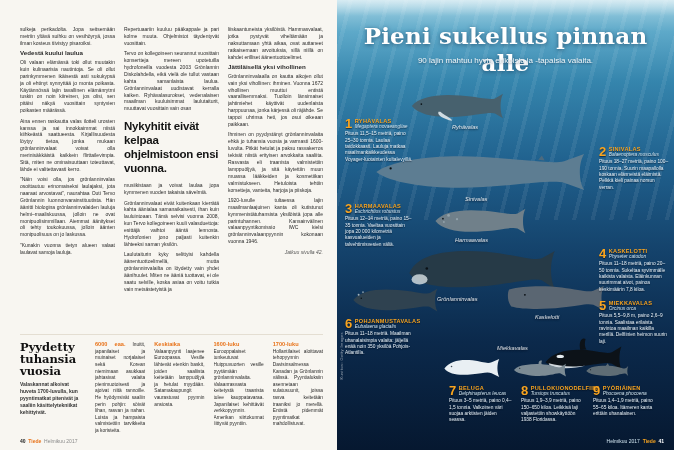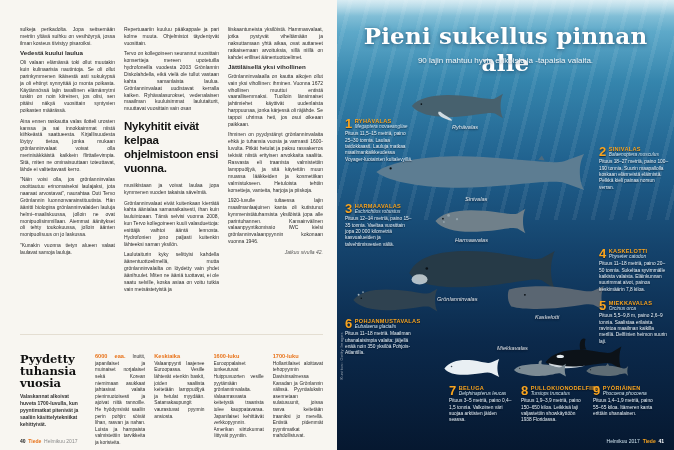--- a/index.html
+++ b/index.html
@@ -5,21 +5,21 @@
   html,body{margin:0;padding:0;background:#555;}
   .spread{position:relative;width:674px;height:450px;display:flex;font-family:"Liberation Sans",sans-serif;overflow:hidden;box-shadow:0 0 0 1px #444;}
   
   .page-left{position:relative;width:337px;height:450px;background:#f8f6f1;color:#2b2b2b;}
   .columns{position:absolute;top:26px;left:20px;right:14px;height:302px;display:flex;gap:9px;}
   .col{flex:1;font-size:5px;line-height:1.38;text-align:justify;overflow:hidden;}
   .col p{margin:0 0 3.5px;}
   .colhead{font-size:6.2px;font-weight:bold;margin:3px 0 2px;line-height:1.1;}
   .pullquote{font-size:11.5px;font-weight:bold;color:#141414;line-height:1.22;margin:7px 0 7px;text-align:left;letter-spacing:-.2px;}
   .continued{font-style:italic;color:#555;text-align:right;}
-  .bottom-sec{position:absolute;left:20px;right:14px;top:334px;height:96px;display:flex;gap:9px;border-top:1px solid #e4ded2;padding-top:18px;justify-content:space-between;}
+  .bottom-sec{position:absolute;left:20px;right:14px;top:334px;height:96px;display:flex;gap:9px;border-top:1px solid #e4ded2;padding-top:6px;justify-content:space-between;}
   .bs-intro{width:66px;flex:none;}
   .bs-title{font-family:"DejaVu Serif",serif;font-weight:bold;font-size:11.5px;line-height:1.05;margin:0 0 4px;color:#111;}
   .bs-lead{font-size:5px;line-height:1.4;font-weight:bold;color:#333;}
   .bs-col{flex:1;font-size:4.8px;line-height:1.38;text-align:justify;overflow:hidden;}
   .era{color:#e8731a;font-weight:bold;font-size:5.6px;}
   .footer{position:absolute;bottom:6px;font-size:5px;color:#8a8a8a;}
   .footer-left{left:20px;}
   .footer .pg{font-weight:bold;color:#222;}
   .footer .mag{color:#e8731a;font-weight:bold;}
   

